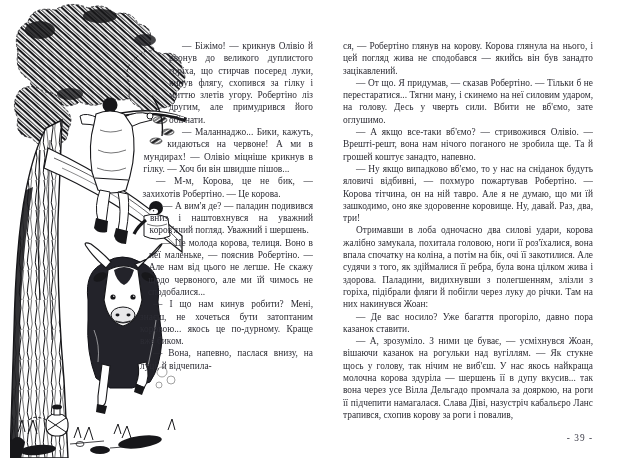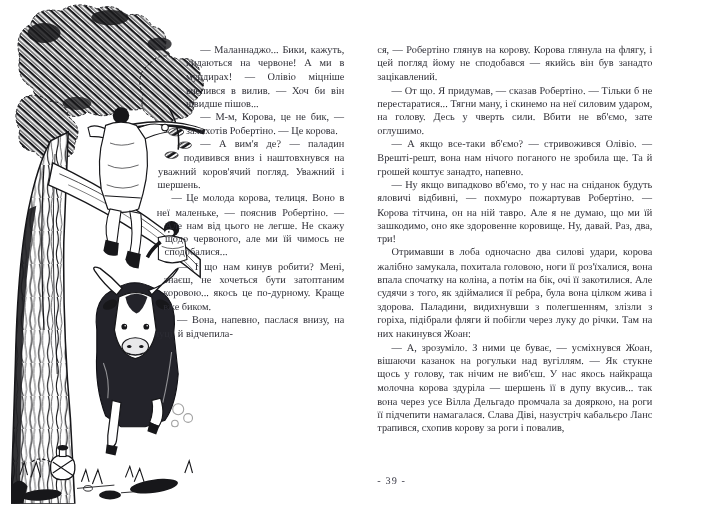--- a/index.html
+++ b/index.html
@@ -31,21 +31,21 @@
 
   
   .right-text{
     position:absolute;left:343px;top:40px;width:250px;height:396px;
     font-size:9.4px;line-height:12.3px;text-align:justify;
     overflow:hidden;
   }
   .right-text p.continuation{text-indent:0;}
   .page-number{
     position:absolute;left:343px;top:433px;width:250px;
-    text-align:left;font-size:9.3px;color:#3a3a46;letter-spacing:1px;
+    text-align:right;font-size:9.3px;color:#3a3a46;letter-spacing:1px;
   }
   svg{display:block;}
 </style>
 </head>
 <body>
 
 <div class="spread">
 
   <div class="illustration-box">
     <svg width="178" height="458" viewBox="0 0 178 458" xmlns="http://www.w3.org/2000/svg">
@@ -163,33 +163,35 @@
         <ellipse cx="28" cy="450" rx="18" ry="5" fill="#17171a" stroke="none" transform="rotate(-5 28 450)"></ellipse>
         <ellipse cx="90" cy="450" rx="10" ry="4" fill="#17171a" stroke="none"></ellipse>
         <ellipse cx="70" cy="444" rx="4" ry="2.5" stroke-width="0.8"></ellipse>
       </g>
     </svg>
   </div>
 
   <div class="left-text">
     <div class="wrap-shape"></div>
     <div>
-        <p>— Маланнаджо... Бики, кажуть, кидаються на червоне! А ми в мундирах! — Олівіо міцніше вчепився в вилив. — Хоч би він швидше пішов...</p>
+        <p>— Біжімо! — крикнув Олівіо й рвонув до великого дуплистого горіха, що стирчав посеред луки, кинув флягу, схопився за гілку і миттю злетів угору. Робертіно ліз другим, але примудрився його обігнати.</p>
+        <p>— Маланнаджо... Бики, кажуть, кидаються на червоне! А ми в мундирах! — Олівіо міцніше крикнув в гілку. — Хоч би він швидше пішов...</p>
         <p>— М-м, Корова, це не бик, — захихотів Робертіно. — Це корова.</p>
         <p>— А вим'я де? — паладин подивився вниз і наштовхнувся на уважний коров'ячий погляд. Уважний і шершень.</p>
         <p>— Це молода корова, телиця. Воно в неї маленьке, — пояснив Робертіно. — Але нам від цього не легше. Не скажу щодо червоного, але ми їй чимось не сподобалися...</p>
         <p>— І що нам кинув робити? Мені, знаєш, не хочеться бути затоптаним коровою... якось це по-дурному. Краще вже биком.</p>
         <p>— Вона, напевно, паслася внизу, на луці, й відчепила-</p>
       </div>
   </div>
 
   <div class="right-text">
-      <p class="continuation">ся, — Робертіно глянув на корову. Корова глянула на флягу, і цей погляд йому не сподобався — якийсь він був занадто зацікавлений.</p>
+      <p class="continuation">ся, — Робертіно глянув на корову. Корова глянула на нього, і цей погляд жива не сподобався — якийсь він був занадто зацікавлений.</p>
       <p>— От що. Я придумав, — сказав Робертіно. — Тільки б не перестаратися... Тягни ману, і скинемо на неї силовим ударом, на голову. Десь у чверть сили. Вбити не вб'ємо, зате оглушимо.</p>
       <p>— А якщо все-таки вб'ємо? — стривожився Олівіо. — Врешті-решт, вона нам нічого поганого не зробила ще. Та й грошей коштує занадто, напевно.</p>
       <p>— Ну якщо випадково вб'ємо, то у нас на сніданок будуть яловичі відбивні, — похмуро пожартував Робертіно. — Корова тітчина, он на ній тавро. Але я не думаю, що ми їй зашкодимо, оно яке здоровенне коровище. Ну, давай. Раз, два, три!</p>
       <p>Отримавши в лоба одночасно два силові удари, корова жалібно замукала, похитала головою, ноги її роз'їхалися, вона впала спочатку на коліна, а потім на бік, очі її закотилися. Але судячи з того, як здіймалися її ребра, була вона цілком жива і здорова. Паладини, видихнувши з полегшенням, злізли з горіха, підібрали фляги й побігли через луку до річки. Там на них накинувся Жоан:</p>
+      <p>— Де вас носило? Уже багаття прогоріло, давно пора казанок ставити.</p>
       <p>— А, зрозуміло. З ними це буває, — усміхнувся Жоан, вішаючи казанок на рогульки над вугіллям. — Як стукне щось у голову, так нічим не виб'єш. У нас якось найкраща молочна корова здуріла — шершень її в дупу вкусив... так вона через усе Вілла Дельгадо промчала за дояркою, на роги її підчепити намагалася. Слава Діві, назустріч кабальєро Ланс трапився, схопив корову за роги і повалив,</p>
     </div>
 
   <div class="page-number">- 39 -</div>
 
 </div>
 
 </body></html>

